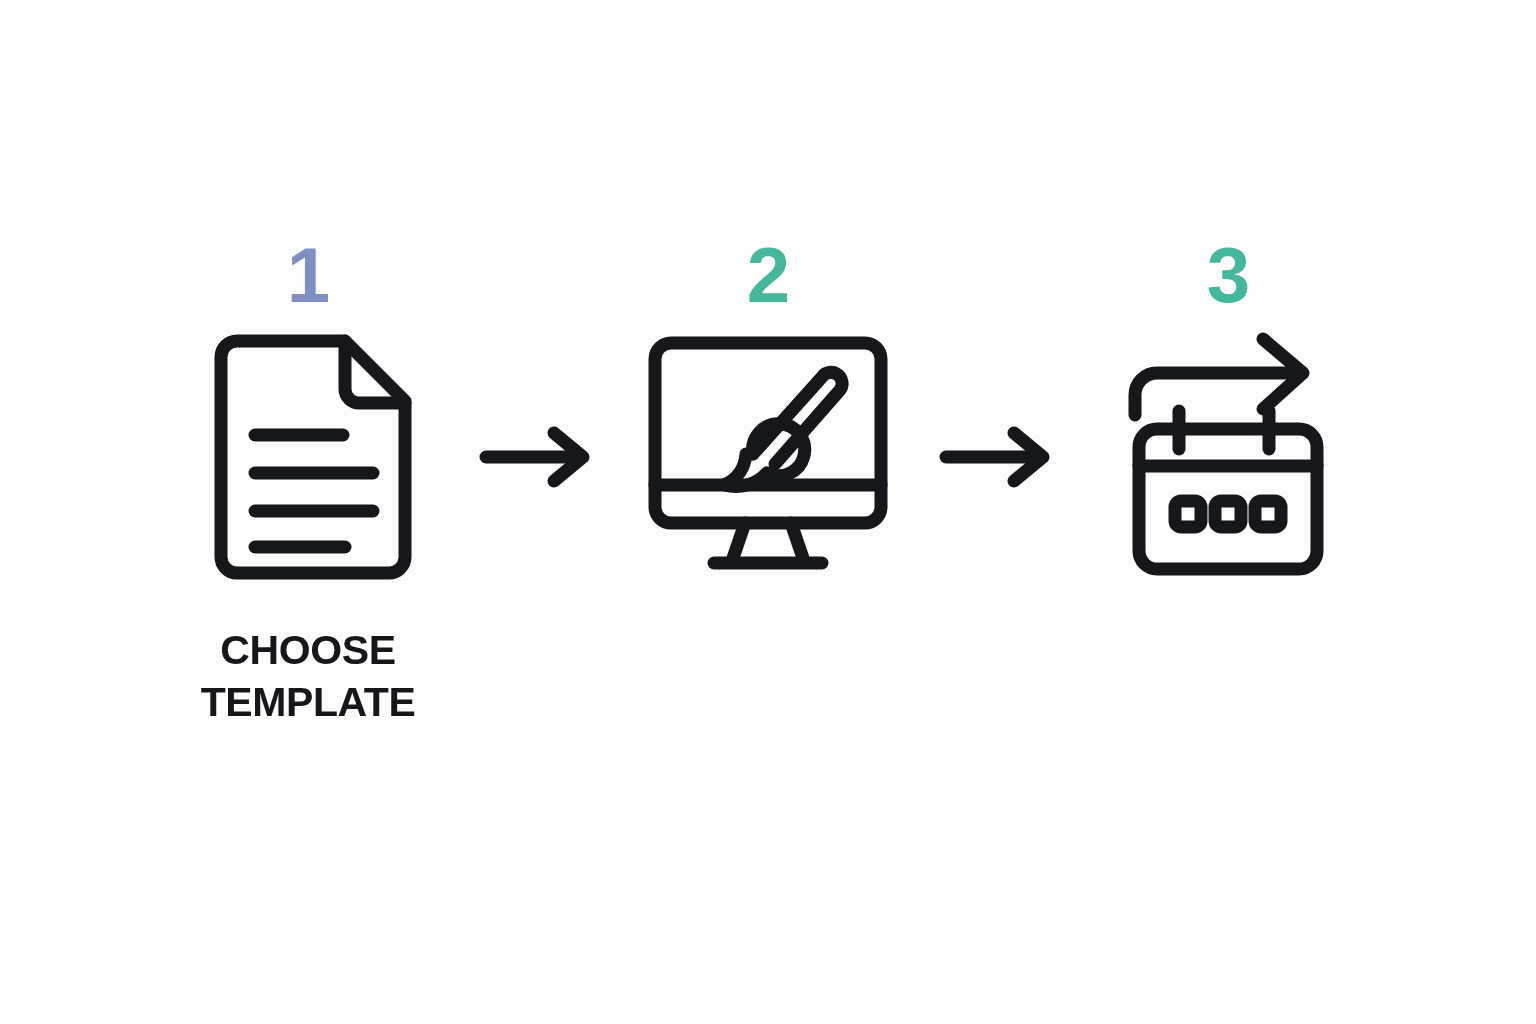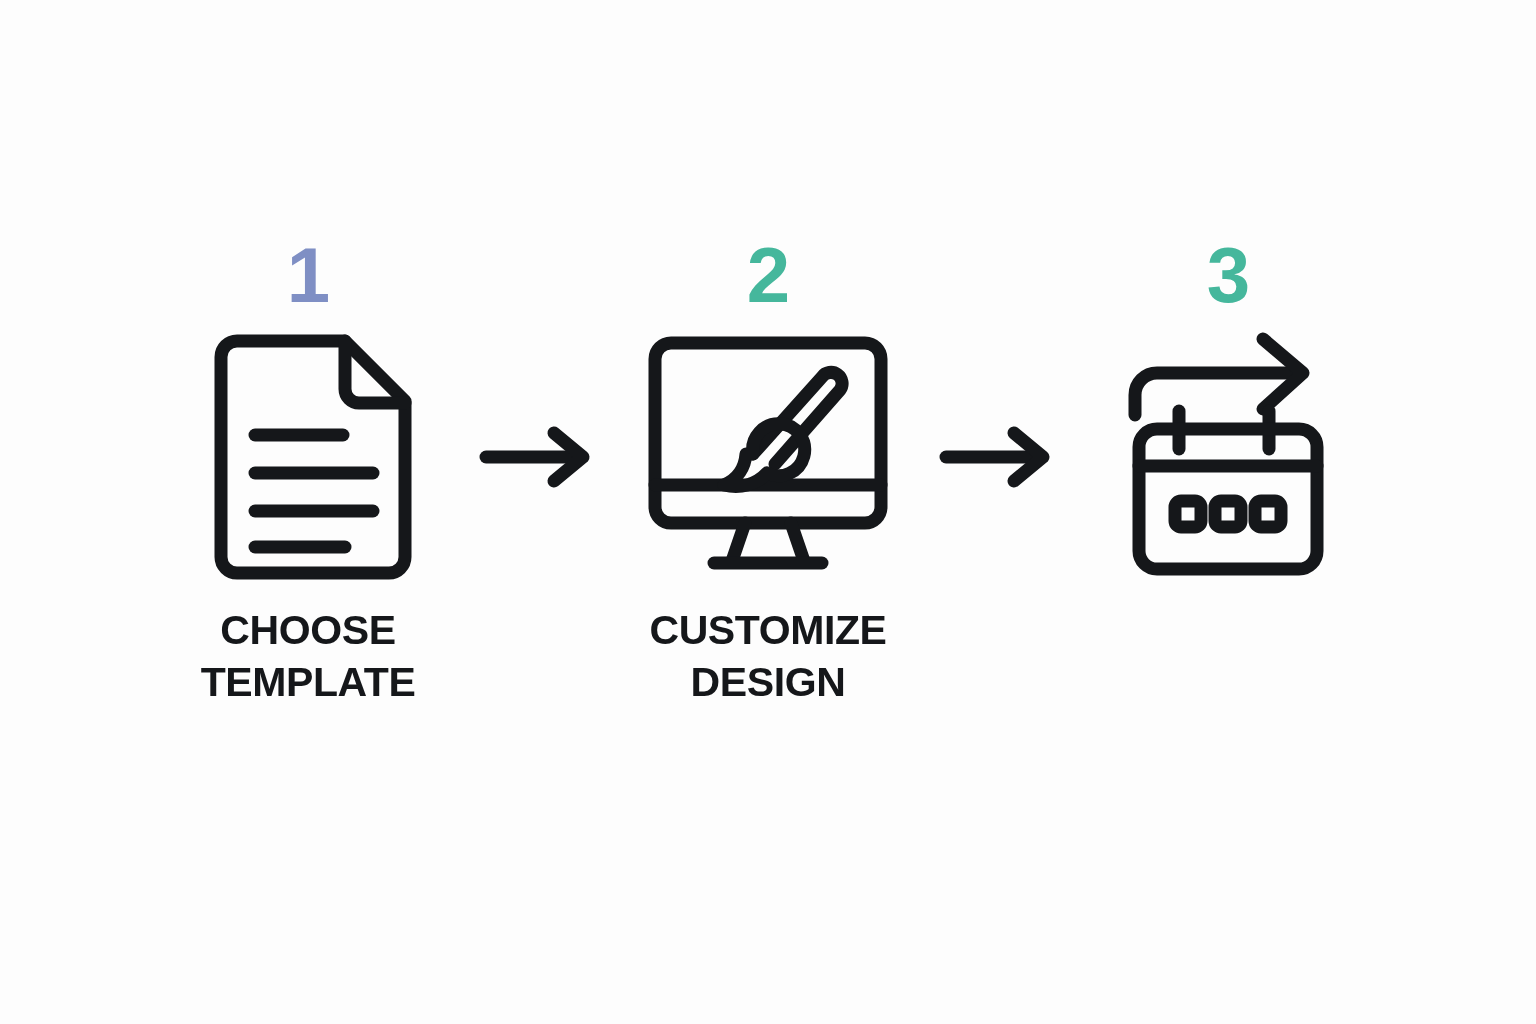--- a/index.html
+++ b/index.html
@@ -64,21 +64,21 @@
   .icon-box {
     width: 240px;
     height: 250px;
     margin-top: 14px;
     display: flex;
     align-items: center;
     justify-content: center;
   }
 
   .step-label {
-    margin-top: 22px;
+    margin-top: 42px;
     font-family: "Liberation Sans", sans-serif;
     font-size: 41px;
     font-weight: bold;
     line-height: 1.28;
     color: #15171a;
     text-align: center;
     letter-spacing: -0.4px;
     white-space: pre-line;
   }
 
@@ -155,22 +155,20 @@
                    A11 11 0 0 1 196 57 
                    L131 131"></path>
 
           <path d="M109 121 
                    A26 26 0 1 1 123 140 
                    C112 152 96 156 80 152 
                    C94 146 101 134 102 121 Z"></path>
         </svg>
       </div>
 
-      <div class="step-label">CUSTOMIZE
-DESIGN</div>
     </div>
 
     <div class="arrow-cell">
       <svg width="118" height="62" viewBox="0 0 118 62" fill="none" stroke="#15171a" stroke-width="13" stroke-linecap="round" stroke-linejoin="round">
         <line x1="7" y1="31" x2="102" y2="31"></line>
         <polyline points="75,7 104,31 75,55"></polyline>
       </svg>
     </div>
 
     <div class="step">

